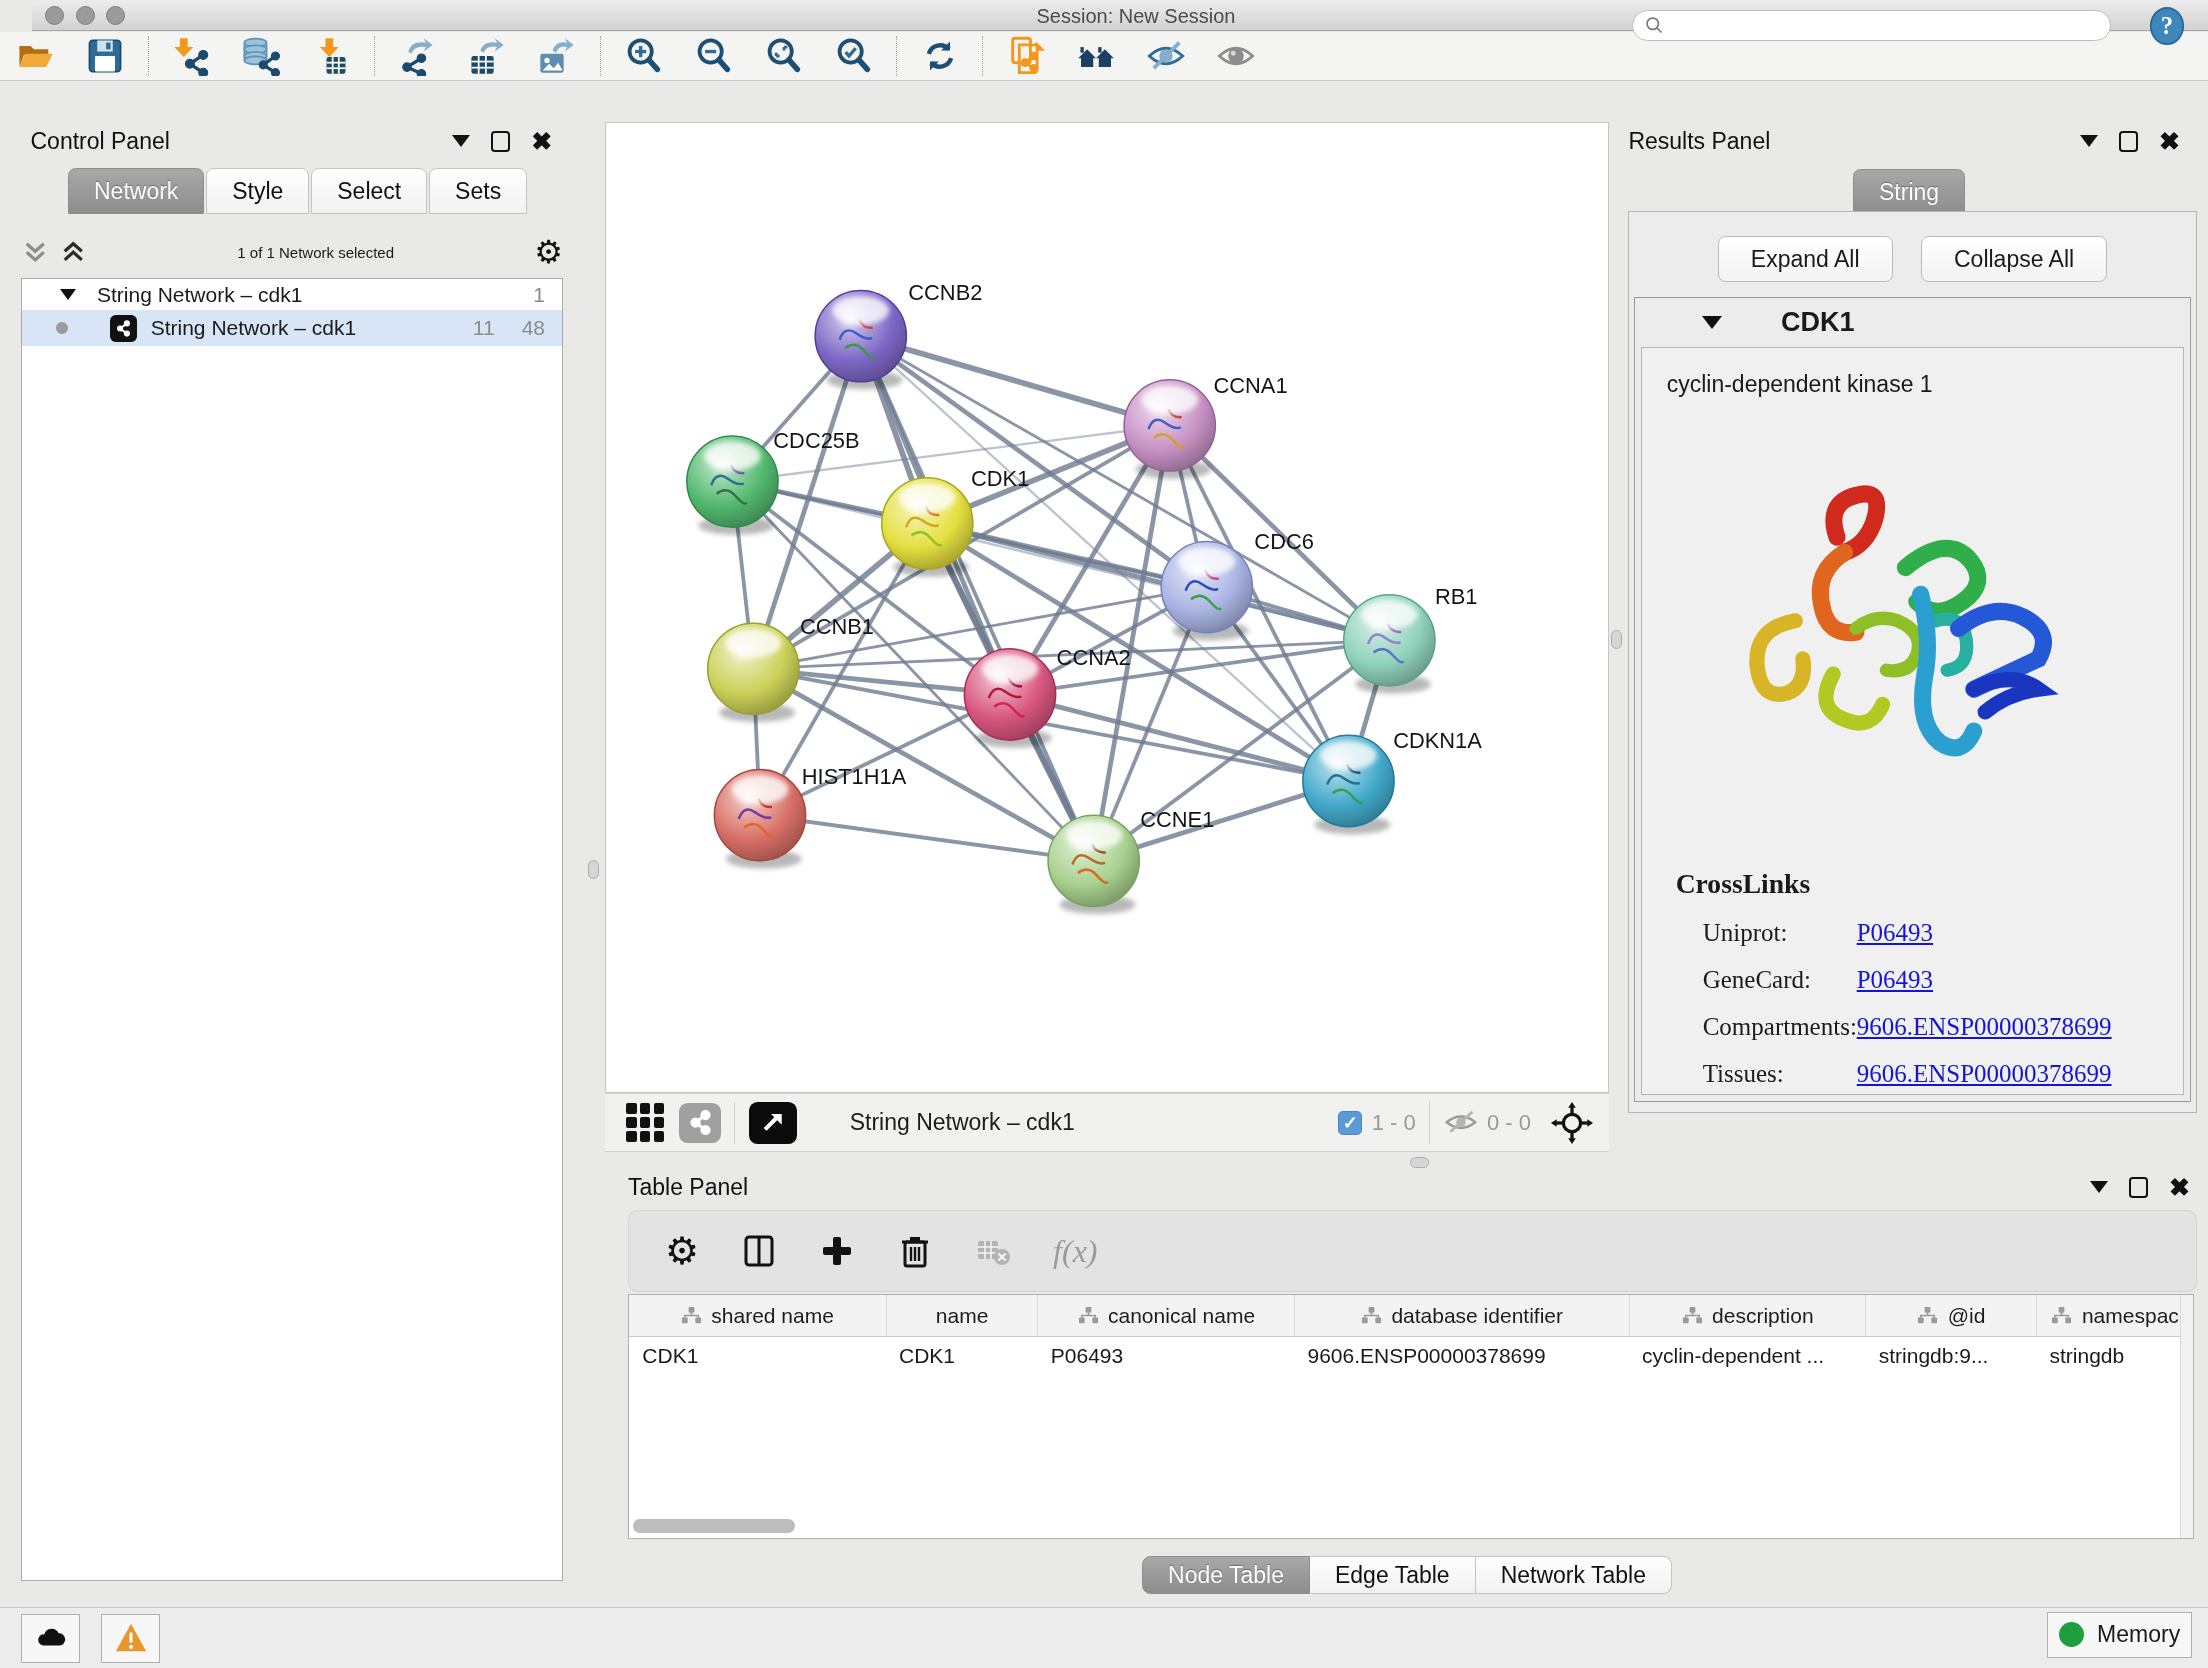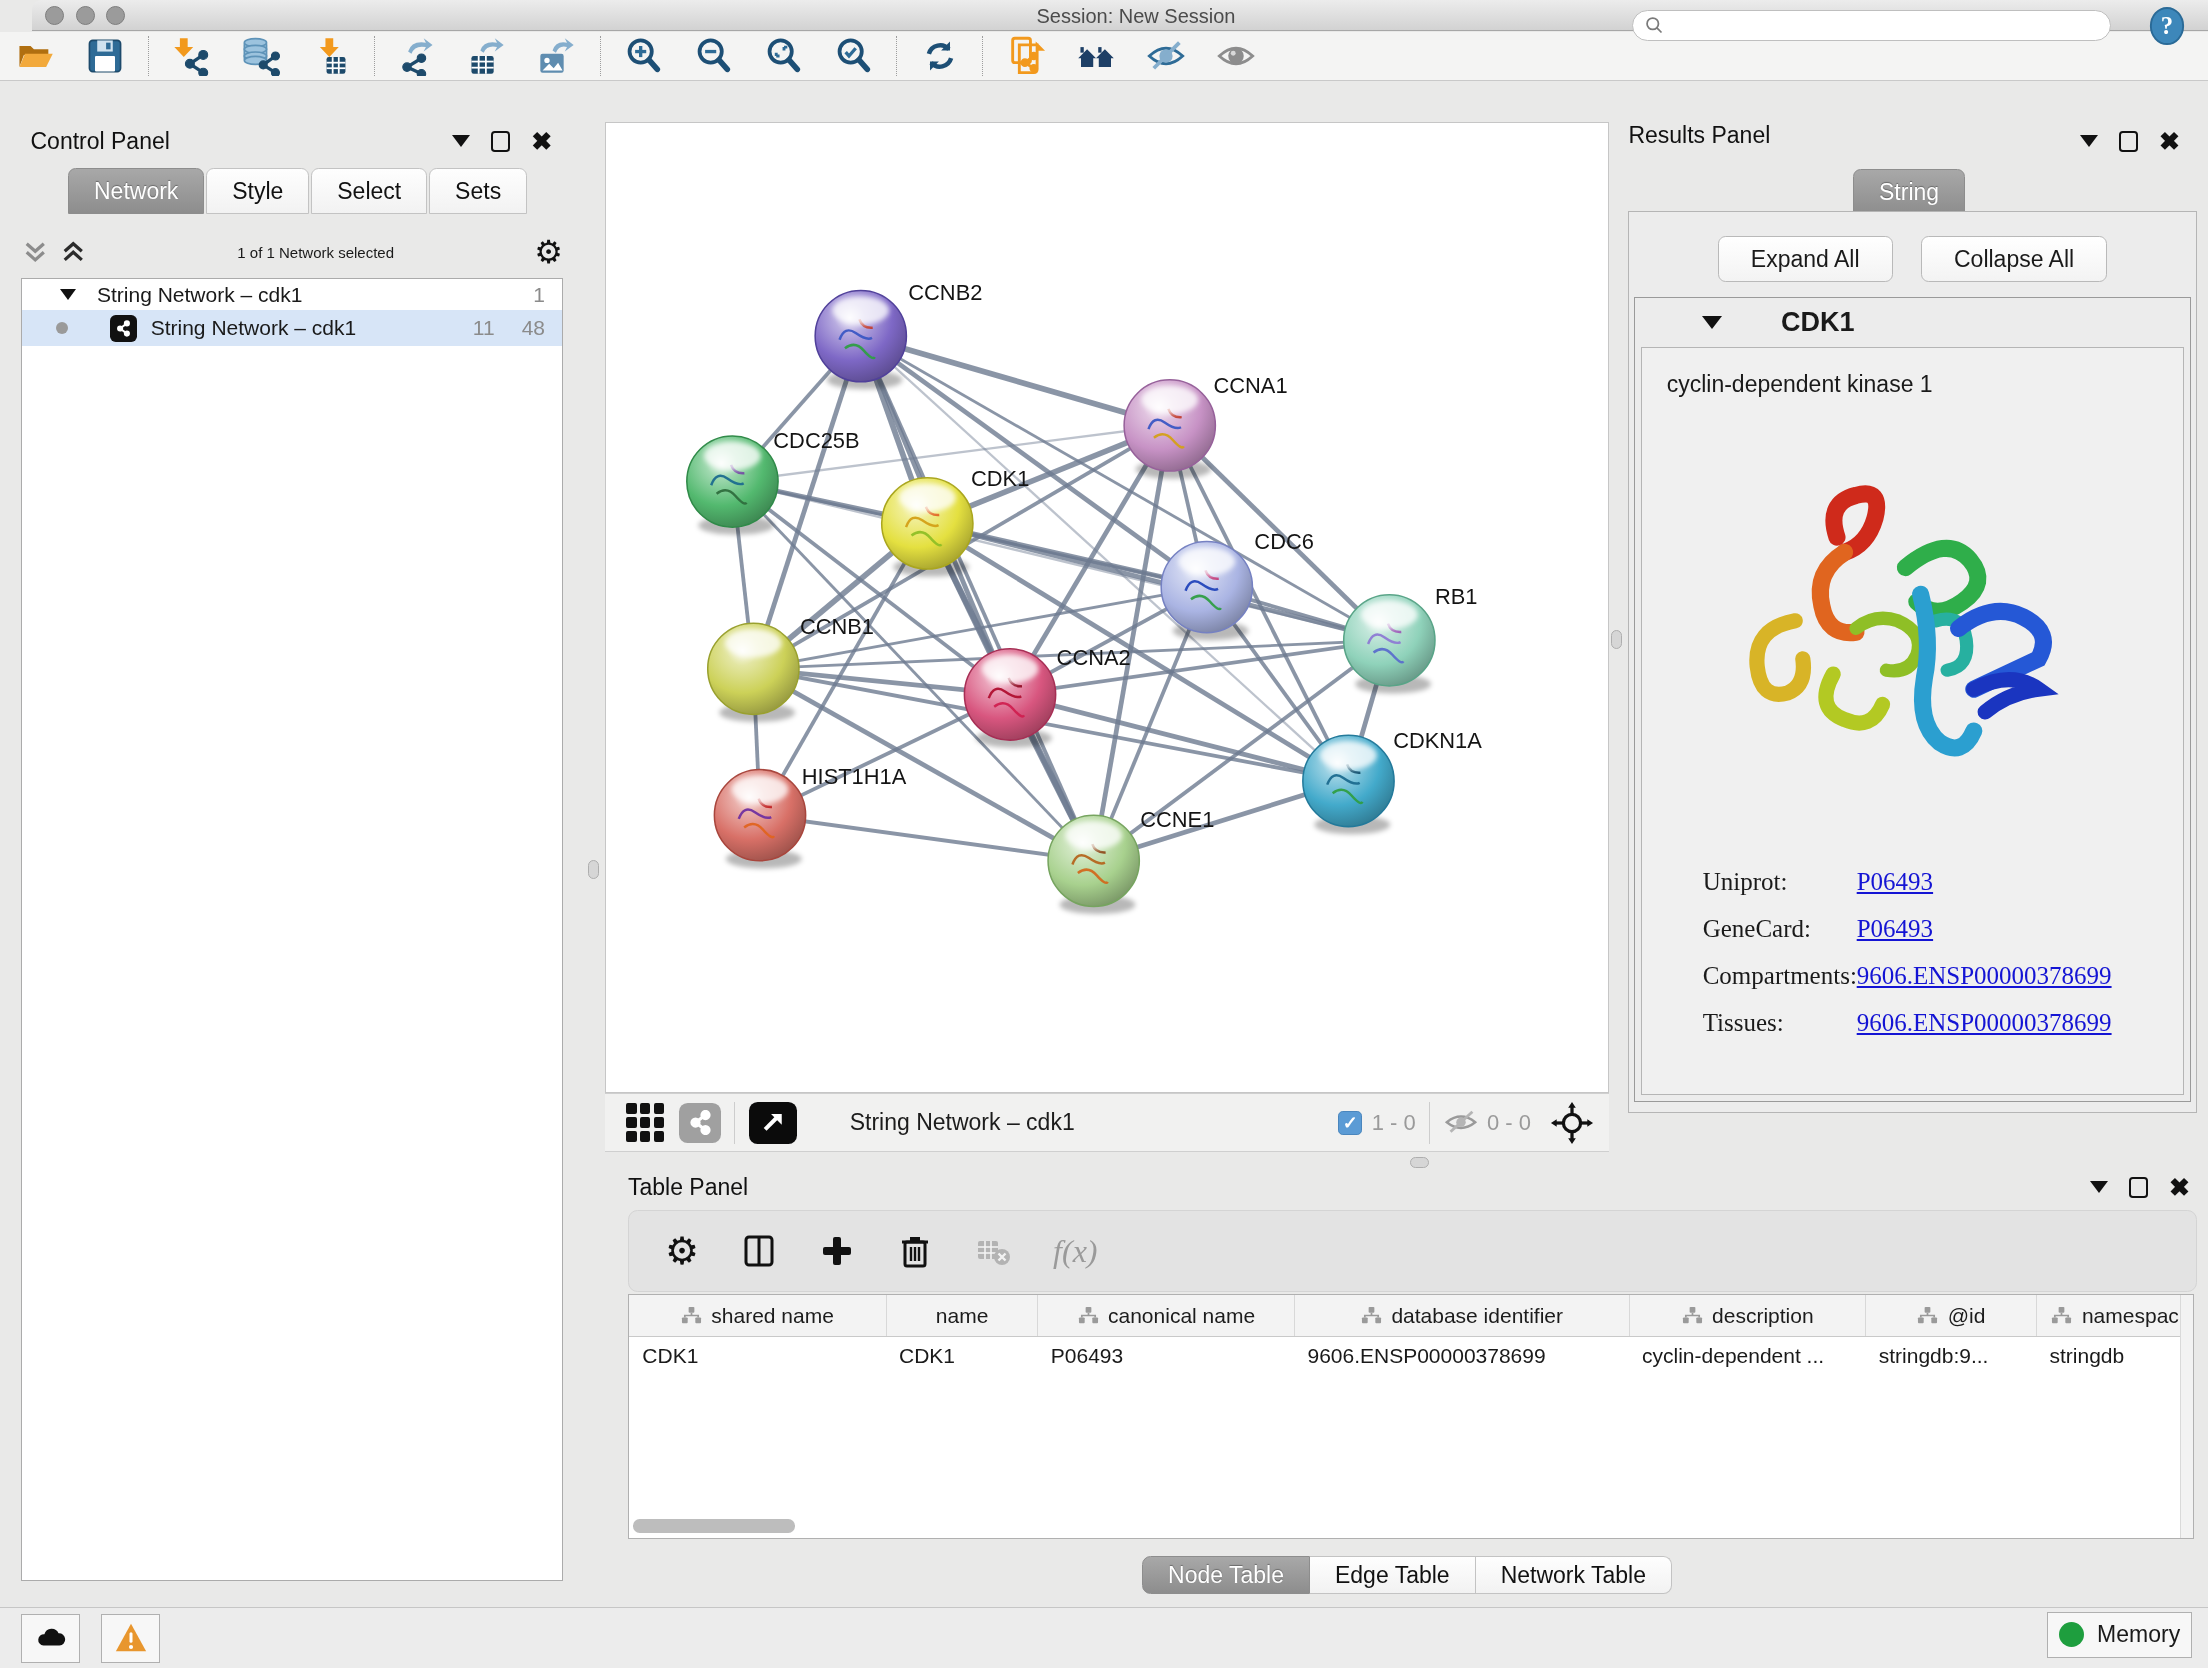--- a/index.html
+++ b/index.html
@@ -74,21 +74,21 @@
   .export-chip { width:48px; height:42px; background:#0b0b0b; border-radius:8.6px;
     display:flex; align-items:center; justify-content:center; }
   .net-bar-title { font-size:23px; margin-left:53px; color:#1c1c1c; }
   .nb-right { margin-left:auto; display:flex; align-items:center; margin-right:15px; color:#9a9a9a; font-size:22px; }
   .chkbox { width:24px; height:24px; background:#5b9bd5; border:1px solid #4a86bd; border-radius:4.8px;
     color:#fff; font-size:18px; font-weight:bold; display:flex; align-items:center; justify-content:center; margin-right:9.5px; }
   .splitter-dot { position:absolute; background:#d6d6d6; border:1px solid #aeaeae; border-radius:6.7px; }
 
   
   .rp-header { position:absolute; left:1617px; top:122px; width:582px; height:38px;
-    display:flex; justify-content:space-between; padding:0 19px 0 11.4px;gap:48px; }
+    display:flex; align-items:center; justify-content:space-between; padding:0 19px 0 11.4px;gap:48px; }
   .rp-tab { position:absolute; left:1853px; top:169px; }
   .rp-outer { position:absolute; left:1628px; top:211px; width:569px; height:902px;
     background:#ececec; border:1px solid #b5b5b5; }
   .rp-buttons { position:absolute; left:1628px; top:236px; width:569px; display:flex; justify-content:center; gap:28.5px; }
   .rp-btn { height:46px; padding:0 32px; background:linear-gradient(#ffffff,#f3f3f3);
     border:1px solid #b9b9b9; border-radius:7.6px; font-size:23px; display:flex; align-items:center; }
   .rp-card { position:absolute; left:1634px; top:297px; width:557px; height:805px;
     border:1.9px solid #9a9a9a; background:#ececec; }
   .rp-card-head { height:49px; display:flex; align-items:center; }
   .rp-card-head .caret-down { margin-left:67px; border-left-width:10.5px; border-right-width:10.5px; border-top-width:13.3px; }
@@ -692,20 +692,21 @@
         <path d="M58 120 q-10 18 6 24 q14 6 20 -8" stroke="#b3c923" stroke-width="8"></path>
         <path d="M70 96 q10 -8 22 -4 q14 6 10 18 q-4 10 -16 8" stroke="#8fbf26" stroke-width="7"></path>
         <path d="M96 64 q22 -18 34 -4 q10 12 -4 22 q-14 10 -24 0" stroke="#2fae4a" stroke-width="9"></path>
         <path d="M112 92 q14 -4 16 10 q2 14 -10 16" stroke="#27b0a0" stroke-width="7"></path>
         <path d="M104 78 q6 24 2 44 q-4 24 8 34 q12 8 18 -6" stroke="#2b9fd0" stroke-width="9"></path>
         <path d="M124 96 q18 -14 34 -6 q16 8 8 22 l-34 16" stroke="#2558d6" stroke-width="9"></path>
         <path d="M132 128 q20 -10 34 0 q-16 2 -28 12" stroke="#1a35c0" stroke-width="8"></path>
       </svg>
     </div>
     <div class="crosslinks">
+      <div class="cl-title">CrossLinks</div>
       <div id="crosslinks-rows">
           <div class="cl-row">
             <span class="cl-label">Uniprot:</span>
             <a class="cl-link" href="#">P06493</a>
           </div>
           <div class="cl-row">
             <span class="cl-label">GeneCard:</span>
             <a class="cl-link" href="#">P06493</a>
           </div>
           <div class="cl-row">

